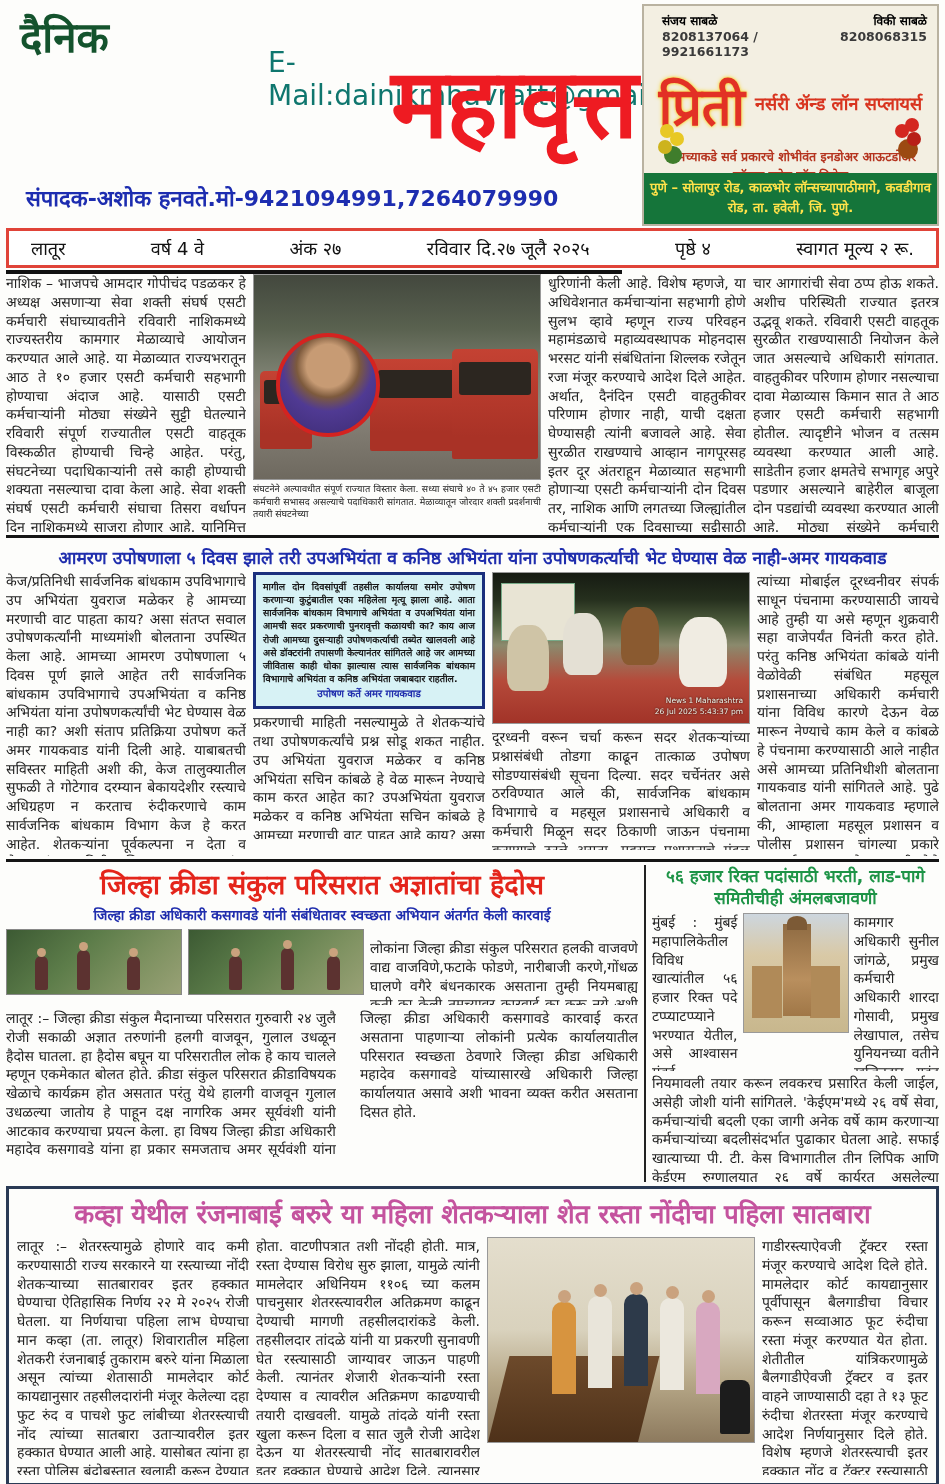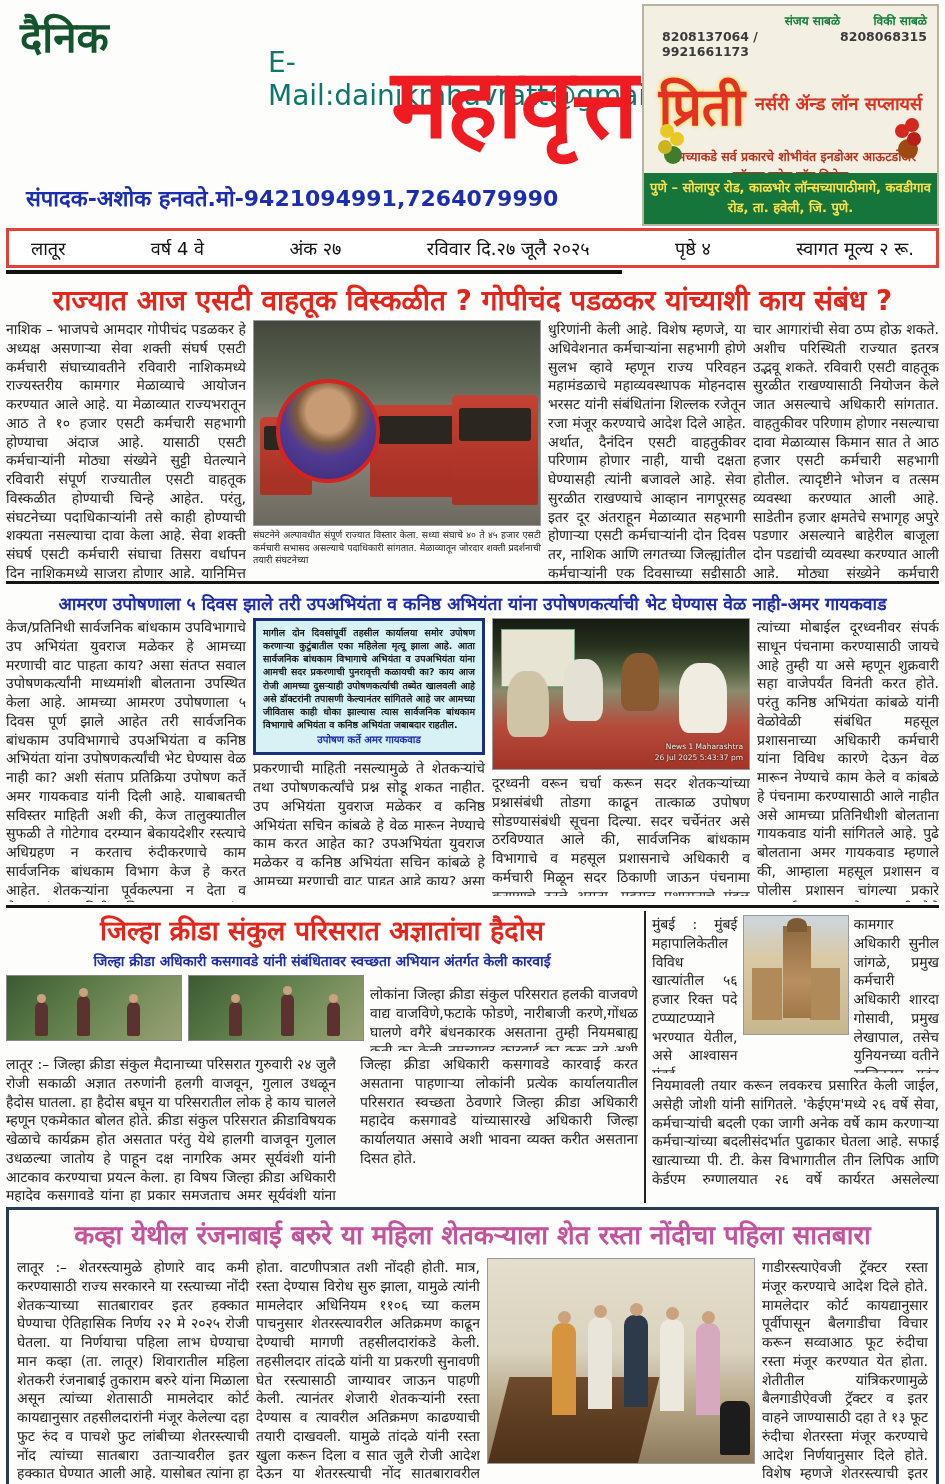--- a/index.html
+++ b/index.html
@@ -10,21 +10,21 @@
   .masthead-row { display:flex; height:222px; }
   .masthead-left { flex:1 1 auto; position:relative; }
   .brand-prefix { position:absolute; left:14px; top:3px; font-size:42px; font-weight:900; color:#14532d;text-align:right; }
   .masthead-email { position:absolute; left:262px; top:42px; font-size:28px; color:#0f766e; }
   .brand-title { position:absolute; left:55px; top:52px; width:575px; text-align:right; font-size:96px; line-height:1.0; font-weight:900; color:#ee1b22; letter-spacing:-2px; }
   .editor-line { position:absolute; left:20px; top:178px; font-size:22px; font-weight:800; color:#1d2db0; }
 
   
   .ad-card { flex:0 0 297px; border:2px solid #b9b2a0; background:#f3efe2; position:relative; overflow:hidden; font-weight:700; }
   .ad-head { display:flex; justify-content:space-between; padding:6px 10px 0 18px; }
-  .ad-name { color:#15803d; font-size:12px; font-weight:800;text-align:right; }
+  .ad-name { color:#000000; font-size:12px; font-weight:800; }
   .ad-phone { color:#3a3a3a; font-size:12.5px; }
   .ad-brand-row { display:flex; align-items:center; justify-content:center; margin-top:10px; }
   .ad-brand { color:#e23125; font-size:52px; font-weight:900; text-shadow:0 0 2px #f7d533, 0 0 4px #f7d533; }
   .ad-brand-sub { color:#d8341f; font-size:18px; font-weight:800; line-height:1.25; margin-left:10px; }
   .ad-tagline { text-align:center; color:#b5341f; font-size:12.5px; font-weight:800; margin-top:8px; line-height:1.5; padding:0 14px; }
   .ad-strip { position:absolute; left:0; right:0; bottom:0; background:#15753a; color:#ffe24a; text-align:center; font-size:13px; font-weight:800; padding:5px 6px 7px; line-height:1.5; }
   .flower { position:absolute; width:14px; height:14px; border-radius:50%; }
   .flower-l { left:16px; top:118px; background:#e8c825; box-shadow:10px 8px 0 #e8c825, -2px 16px 0 #cdb31d, 6px 24px 0 2px #3f7d2c; }
   .flower-r { right:18px; top:112px; background:#d42720; box-shadow:-10px 6px 0 #d42720, 2px 14px 0 #b81f18, -4px 24px 0 3px #9c4a12; }
 
@@ -140,21 +140,20 @@
     <span>लातूर</span>
     <span>वर्ष 4 वे</span>
     <span>अंक २७</span>
     <span>रविवार दि.२७ जूलै २०२५</span>
     <span>पृष्ठे ४</span>
     <span>स्वागत मूल्य २ रू.</span>
   </div>
   <div class="rule-partial"></div>
 
   <div>
-    <div class="headline-1">राज्यात आज एसटी वाहतूक विस्कळीत ? गोपीचंद पडळकर यांच्याशी काय संबंध ?</div>
     <div class="cols a1-body">
       <div class="col a1-c1">नाशिक – भाजपचे आमदार गोपीचंद पडळकर हे अध्यक्ष असणाऱ्या सेवा शक्ती संघर्ष एसटी कर्मचारी संघाच्यावतीने रविवारी नाशिकमध्ये राज्यस्तरीय कामगार मेळाव्याचे आयोजन करण्यात आले आहे. या मेळाव्यात राज्यभरातून आठ ते १० हजार एसटी कर्मचारी सहभागी होण्याचा अंदाज आहे. यासाठी एसटी कर्मचाऱ्यांनी मोठ्या संख्येने सुट्टी घेतल्याने रविवारी संपूर्ण राज्यातील एसटी वाहतूक विस्कळीत होण्याची चिन्हे आहेत. परंतु, संघटनेच्या पदाधिकाऱ्यांनी तसे काही होण्याची शक्यता नसल्याचा दावा केला आहे. सेवा शक्ती संघर्ष एसटी कर्मचारी संघाचा तिसरा वर्धापन दिन नाशिकमध्ये साजरा होणार आहे. यानिमित्त रविवारी दुपारी १२ वाजता राज्यस्तरीय कामगार मेळावा व अधिवेशन येथील कर्मवीर दादासाहेब गायकवाड सभागृहात होत आहे. मेळाव्याच्या उद्घाटनासाठी जलसंपदामंत्री गिरीश महाजन, उद्योगमंत्री उदय सामंत, अन्न व नागरी पुरवठामंत्री छगन भुजबळ यांना निमंत्रित करण्यात आले आहे. अधिवेशन संघटनेचे प्रमुख गोपीचंद पडळकर आणि कार्याध्यक्ष सदाभाऊ खोत यांच्या अध्यक्षतेखाली होईल. तीन वर्षांपूर्वी स्थापन झालेल्या</div>
       <div class="a1-photo-col">
         <div class="photo-frame photo-buses">
           <div class="bus" style="left:6px;top:96px;width:52px;height:78px">
               <div class="win"></div>
             </div>
           <div class="bus" style="left:116px;top:84px;width:96px;height:92px">
               <div class="win"></div>
             </div>
@@ -217,20 +216,21 @@
           <div class="sport-fig" style="left:138px"></div>
         </div>
         <div class="col a3-toptext">लोकांना जिल्हा क्रीडा संकुल परिसरात हलकी वाजवणे वाद्य वाजविणे,फटाके फोडणे, नारीबाजी करणे,गोंधळ घालणे वगैरे बंधनकारक असताना तुम्ही नियमबाह्य कृती का केली तुमच्यावर कारवाई का करू नये अशी समज देऊन कारवाईला बगल देऊन शासकीय स्वच्छता अभियाना अंतर्गत संबंधित व्यक्तींना क्रीडा संकुल</div>
       </div>
       <div class="a3-lower">
         <div class="col a3-lower-left">लातूर :– जिल्हा क्रीडा संकुल मैदानाच्या परिसरात गुरुवारी २४ जुलै रोजी सकाळी अज्ञात तरुणांनी हलगी वाजवून, गुलाल उधळून हैदोस घातला. हा हैदोस बघून या परिसरातील लोक हे काय चालले म्हणून एकमेकात बोलत होते. क्रीडा संकुल परिसरात क्रीडाविषयक खेळाचे कार्यक्रम होत असतात परंतु येथे हालगी वाजवून गुलाल उधळल्या जातोय हे पाहून दक्ष नागरिक अमर सूर्यवंशी यांनी आटकाव करण्याचा प्रयत्न केला. हा विषय जिल्हा क्रीडा अधिकारी महादेव कसगावडे यांना हा प्रकार समजताच अमर सूर्यवंशी यांना सांगून संबंधितांना थांबून घेण्यास सांगितले आणि क्रीडा संकुल परिसरात येऊन संबंधित</div>
         <div class="col a3-lower-right">जिल्हा क्रीडा अधिकारी कसगावडे कारवाई करत असताना पाहणाऱ्या लोकांनी प्रत्येक कार्यालयातील परिसरात स्वच्छता ठेवणारे जिल्हा क्रीडा अधिकारी महादेव कसगावडे यांच्यासारखे अधिकारी जिल्हा कार्यालयात असावे अशी भावना व्यक्त करीत असताना दिसत होते.</div>
       </div>
     </div>
     <div class="a4">
+      <div class="headline-4">५६ हजार रिक्त पदांसाठी भरती, लाड-पागे समितीचीही अंमलबजावणी</div>
       <div class="a4-row">
         <div class="col a4-c">मुंबई : मुंबई महापालिकेतील विविध खात्यांतील ५६ हजार रिक्त पदे टप्प्याटप्प्याने भरण्यात येतील, असे आश्वासन मुंबई महापालिका प्रशासनाच्या वतीने अतिरिक्त आयुक्त डॉ. अश्विनी जोशी यांनी शुक्रवारी झालेल्या बैठकीत कामगार संघटनांच्या प्रतिनिधींना दिले. महापालिकेतील विविध खात्यांतील कर्मचाऱ्यांच्या समस्यांबाबत डॉ. जोशी यांच्या दालनात ही बैठक झाली. म्युनिसिपल कर्मचारी कामगार सेनेचे अध्यक्ष बाबा कदम आणि उपाध्यक्ष डॉ. संजय कांबळे–बाणेरकर यांनी यावेळी कर्मचाऱ्यांचे प्रश्न मांडले. राज्य सरकारच्या धोरणानुसार सफाई, मलनिस्सारण, गटारे, स्मशानभूमी आदी ठिकाणी काम बजावणाऱ्या कर्मचाऱ्यांना लाड–पागे समितीच्या शिफारशीनुसार वारसा हक्क नोकऱ्या दिल्या जाणार असल्याची माहितीही यावेळी जोशी यांनी दिली. उपायुक्तांसह अधिकारी उपस्थित या बैठकीस उपायुक्त किशोर गांधी, किरण दिघावकर, प्रमुख</div>
         <div class="photo-building">
           <div class="wing" style="left:8px"></div>
           <div class="wing" style="right:8px"></div>
           <div class="tower"></div>
         </div>
         <div class="col a4-c">कामगार अधिकारी सुनील जांगळे, प्रमुख कर्मचारी अधिकारी शारदा गोसावी, प्रमुख लेखापाल, तसेच युनियनच्या वतीने खजिनदार गहूंद पवार आणि मंदार गावकर उपस्थित होते. दावे निकाली काढणार नवीन पेंशन योजनेअंतर्गत येणाऱ्या कर्मचाऱ्यांचे मागील दोन वर्षांपासून रखडलेले डीसी–१ डेप दावे निकाली काढण्यासाठी सुधारित व सोपी</div>
       </div>
       <div class="col a4-lower">नियमावली तयार करून लवकरच प्रसारित केली जाईल, असेही जोशी यांनी सांगितले. 'केईएम'मध्ये २६ वर्षे सेवा, कर्मचाऱ्यांची बदली एका जागी अनेक वर्षे काम करणाऱ्या कर्मचाऱ्यांच्या बदलीसंदर्भात पुढाकार घेतला आहे. सफाई खात्याच्या पी. टी. केस विभागातील तीन लिपिक आणि केईएम रुग्णालयात २६ वर्षे कार्यरत असलेल्या कर्मचाऱ्यांची तत्काळ बदली करण्याचे आदेश जारी करण्यात आले, बदलीच्या परिपत्रकाची प्रभावी अंमलबजावणी करण्याची मागणी प्रशासनाने मान्य केली आहे, अशी माहिती डॉ. बाणेरकर यांनी दिली.</div>

